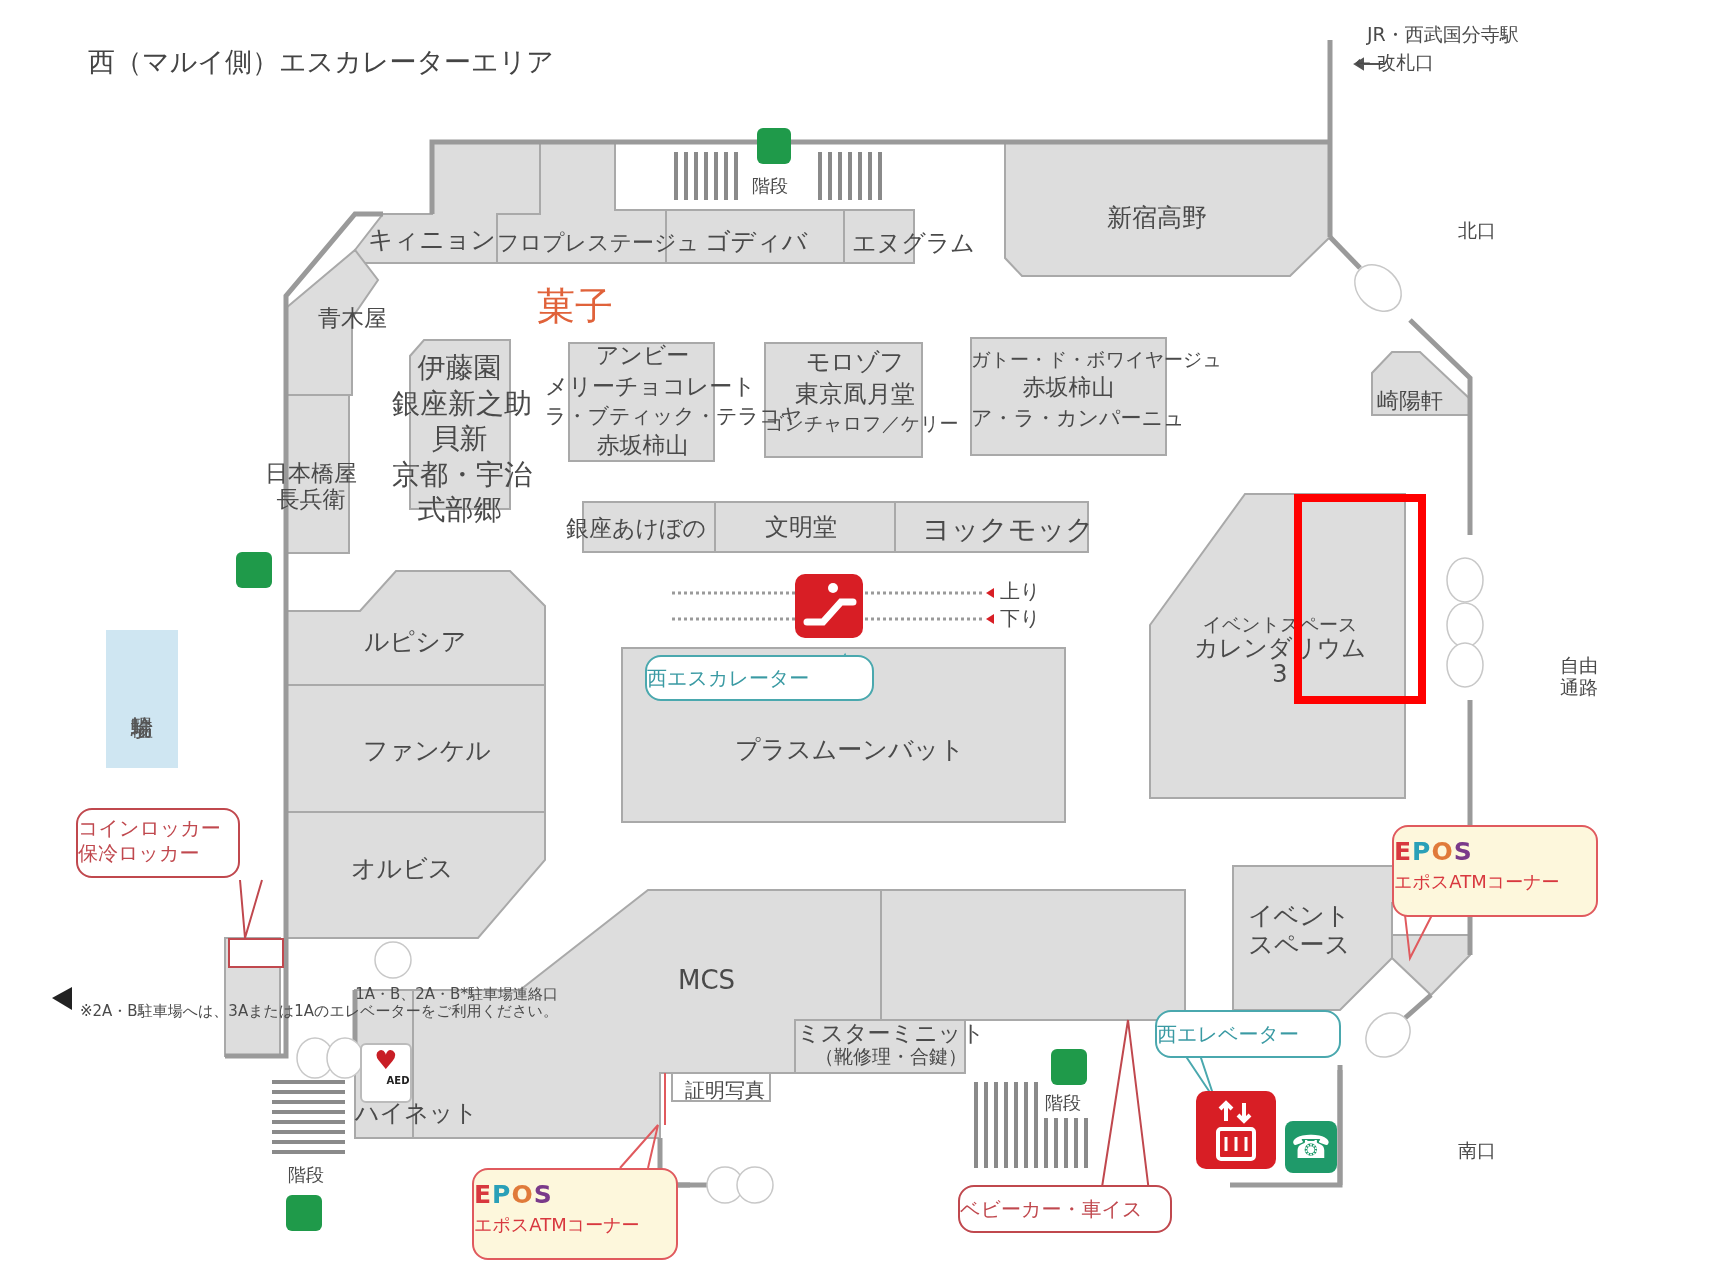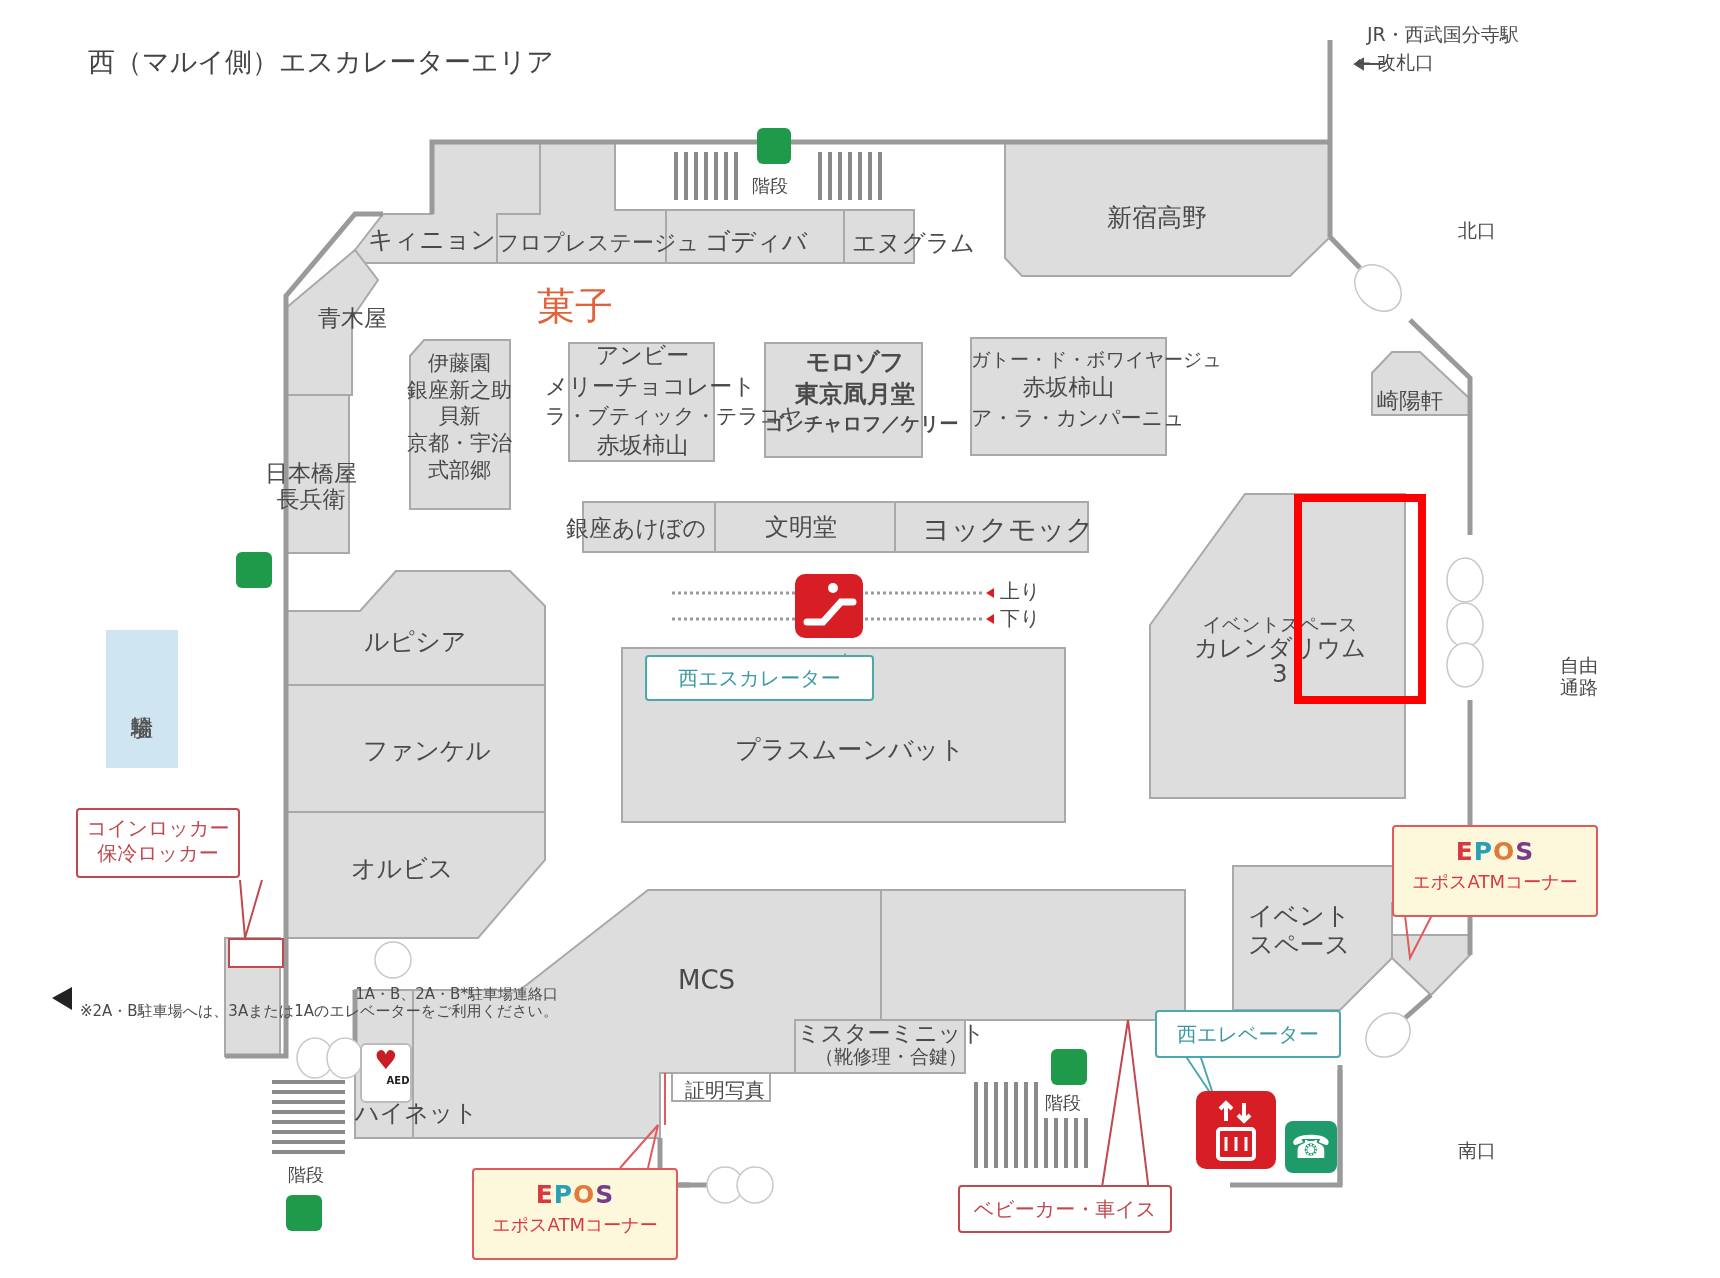--- a/index.html
+++ b/index.html
@@ -1,21 +1,21 @@
 <!DOCTYPE html>
 <html><head>
 <meta charset="utf-8">
 <style>
   html,body{margin:0;padding:0;background:#fff;}
   body{width:1720px;height:1278px;position:relative;overflow:hidden;font-family:"DejaVu Sans","Liberation Sans",sans-serif;color:#444;}
   svg.map{position:absolute;left:0;top:0;width:1720px;height:1278px;}
   .lbl{position:absolute;white-space:nowrap;color:#4a4a4a;text-align:center;line-height:1.15;}
   .title{position:absolute;left:88px;top:44px;font-size:27px;color:#444;white-space:nowrap;}
   .red-label{color:#e0623a;}
-  .callout{position:absolute;background:#fff;border:2px solid;border-radius:4px;text-align:center;white-space:nowrap;}
+  .callout{position:absolute;background:#fff;border:2px solid;border-radius:16px;text-align:left;white-space:nowrap;}
   .callout.teal{border-color:#4aa8ae;color:#3a9aa3;}
   .callout.red{border-color:#c0484e;color:#c0484e;}
   .callout.atm{background:#fdf7dc;border-color:#e05a5e;color:#d8383f;}
   .epos{font-weight:bold;font-size:25px;letter-spacing:1px;}
   .epos .e{color:#d8383f;} .epos .p{color:#2aa0b8;} .epos .o{color:#e07a3a;} .epos .s{color:#7a3a8a;}
   .icon{position:absolute;border-radius:6px;}
   .green{background:#1f9a4a;}
   .redsq{background:#d81e25;}
   .vert{writing-mode:vertical-rl;text-orientation:upright;}
   .highlight{position:absolute;left:1294px;top:494px;width:116px;height:194px;border:8px solid #ff0000;}
@@ -181,34 +181,34 @@
 <div class="lbl" style="left:368px;top:226px;font-size:25px;">キィニョン</div>
 <div class="lbl" style="left:497px;top:230px;font-size:22px;">フロプレステージュ</div>
 <div class="lbl" style="left:705px;top:228px;font-size:25px;">ゴディバ</div>
 <div class="lbl" style="left:852px;top:230px;font-size:24px;">エヌグラム</div>
 <div class="lbl" style="left:1107px;top:204px;font-size:25px;">新宿高野</div>
 <div class="lbl" style="left:318px;top:305px;font-size:23px;">青木屋</div>
 <div class="lbl" style="left:265px;top:460px;font-size:23px;">
   <div>日本橋屋</div>
   <div>長兵衛</div>
 </div>
-<div class="lbl" style="left:392px;top:350px;width:135px;font-size:21px;line-height:1.27;">
+<div class="lbl" style="left:392px;top:350px;width:135px;font-size:28px;line-height:1.27;">
   <div>伊藤園</div>
   <div>銀座新之助</div>
   <div>貝新</div>
   <div>京都・宇治</div>
   <div>式部郷</div>
 </div>
 <div class="lbl" style="left:545px;top:340px;width:195px;font-size:23px;line-height:1.35;">
   <div>アンビー</div>
   <div>メリーチョコレート</div>
   <div style="font-size:21px;">ラ・ブティック・テラコヤ</div>
   <div>赤坂柿山</div>
 </div>
-<div class="lbl" style="left:765px;top:346px;width:180px;font-size:24px;line-height:1.35;font-weight:bold;">
+<div class="lbl" style="left:765px;top:346px;width:180px;font-size:24px;line-height:1.35;">
   <div>モロゾフ</div>
   <div>東京凮月堂</div>
   <div style="font-size:19px;">ゴンチャロフ／ケリー</div>
 </div>
 <div class="lbl" style="left:971px;top:346px;width:195px;font-size:23px;line-height:1.38;">
   <div style="font-size:19px;">ガトー・ド・ボワイヤージュ</div>
   <div>赤坂柿山</div>
   <div style="font-size:21px;">ア・ラ・カンパーニュ</div>
 </div>
 <div class="lbl" style="left:1377px;top:388px;font-size:22px;">崎陽軒</div>

